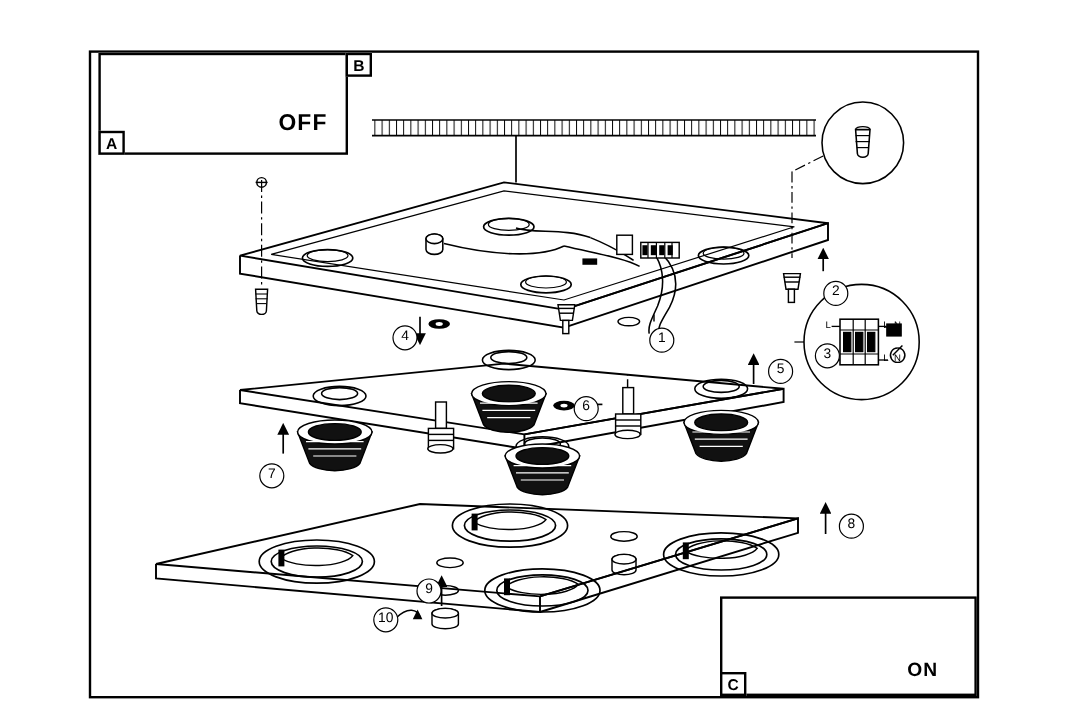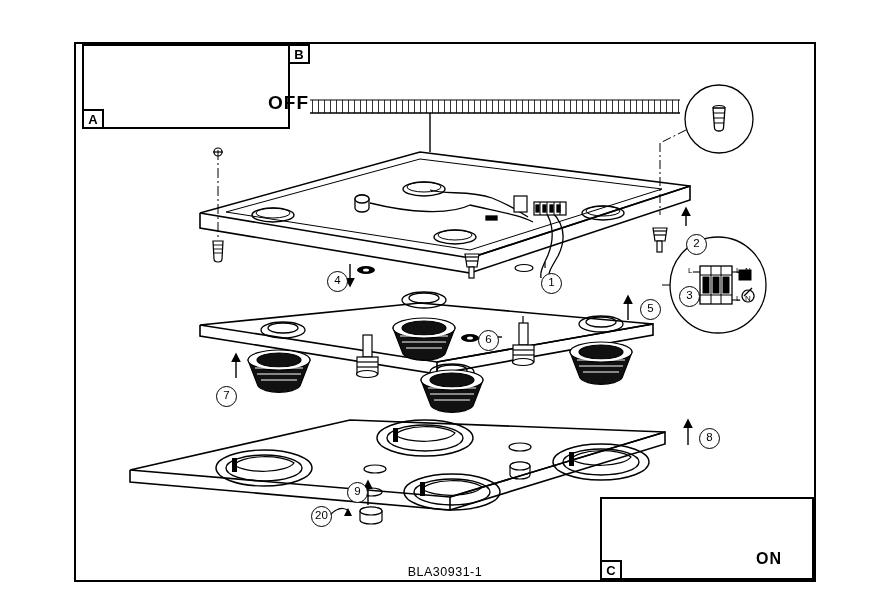--- a/index.html
+++ b/index.html
@@ -71,21 +71,20 @@
   .word {
     position: absolute;
     font-family: "Liberation Sans", sans-serif;
     font-weight: bold;
     letter-spacing: 1px;
   }
   #word-off {
     left: 232px;
     top: 92px;
     font-size: 19px;
-    margin-left: 36px;
   }
   #word-on {
     left: 756px;
     top: 550px;
     font-size: 16px;
   }
   #code {
     position: absolute;
     left: 0;
     top: 565px;
@@ -585,17 +584,16 @@
   <div id="callouts">
       <div class="callout" style="left: 541px; top: 273px;">1</div>
       <div class="callout" style="left: 686px; top: 234px;">2</div>
       <div class="callout" style="left: 679px; top: 286px;">3</div>
       <div class="callout" style="left: 327px; top: 271px;">4</div>
       <div class="callout" style="left: 640px; top: 299px;">5</div>
       <div class="callout" style="left: 478px; top: 330px;">6</div>
       <div class="callout" style="left: 216px; top: 386px;">7</div>
       <div class="callout" style="left: 699px; top: 428px;">8</div>
       <div class="callout" style="left: 347px; top: 482px;">9</div>
-      <div class="callout" style="left: 311px; top: 506px;">20</div>
+      <div class="callout" style="left: 311px; top: 506px;">10</div>
     </div>
 
-  <div id="code">BLA30931-1</div>
 </div>
 
 </body></html>

